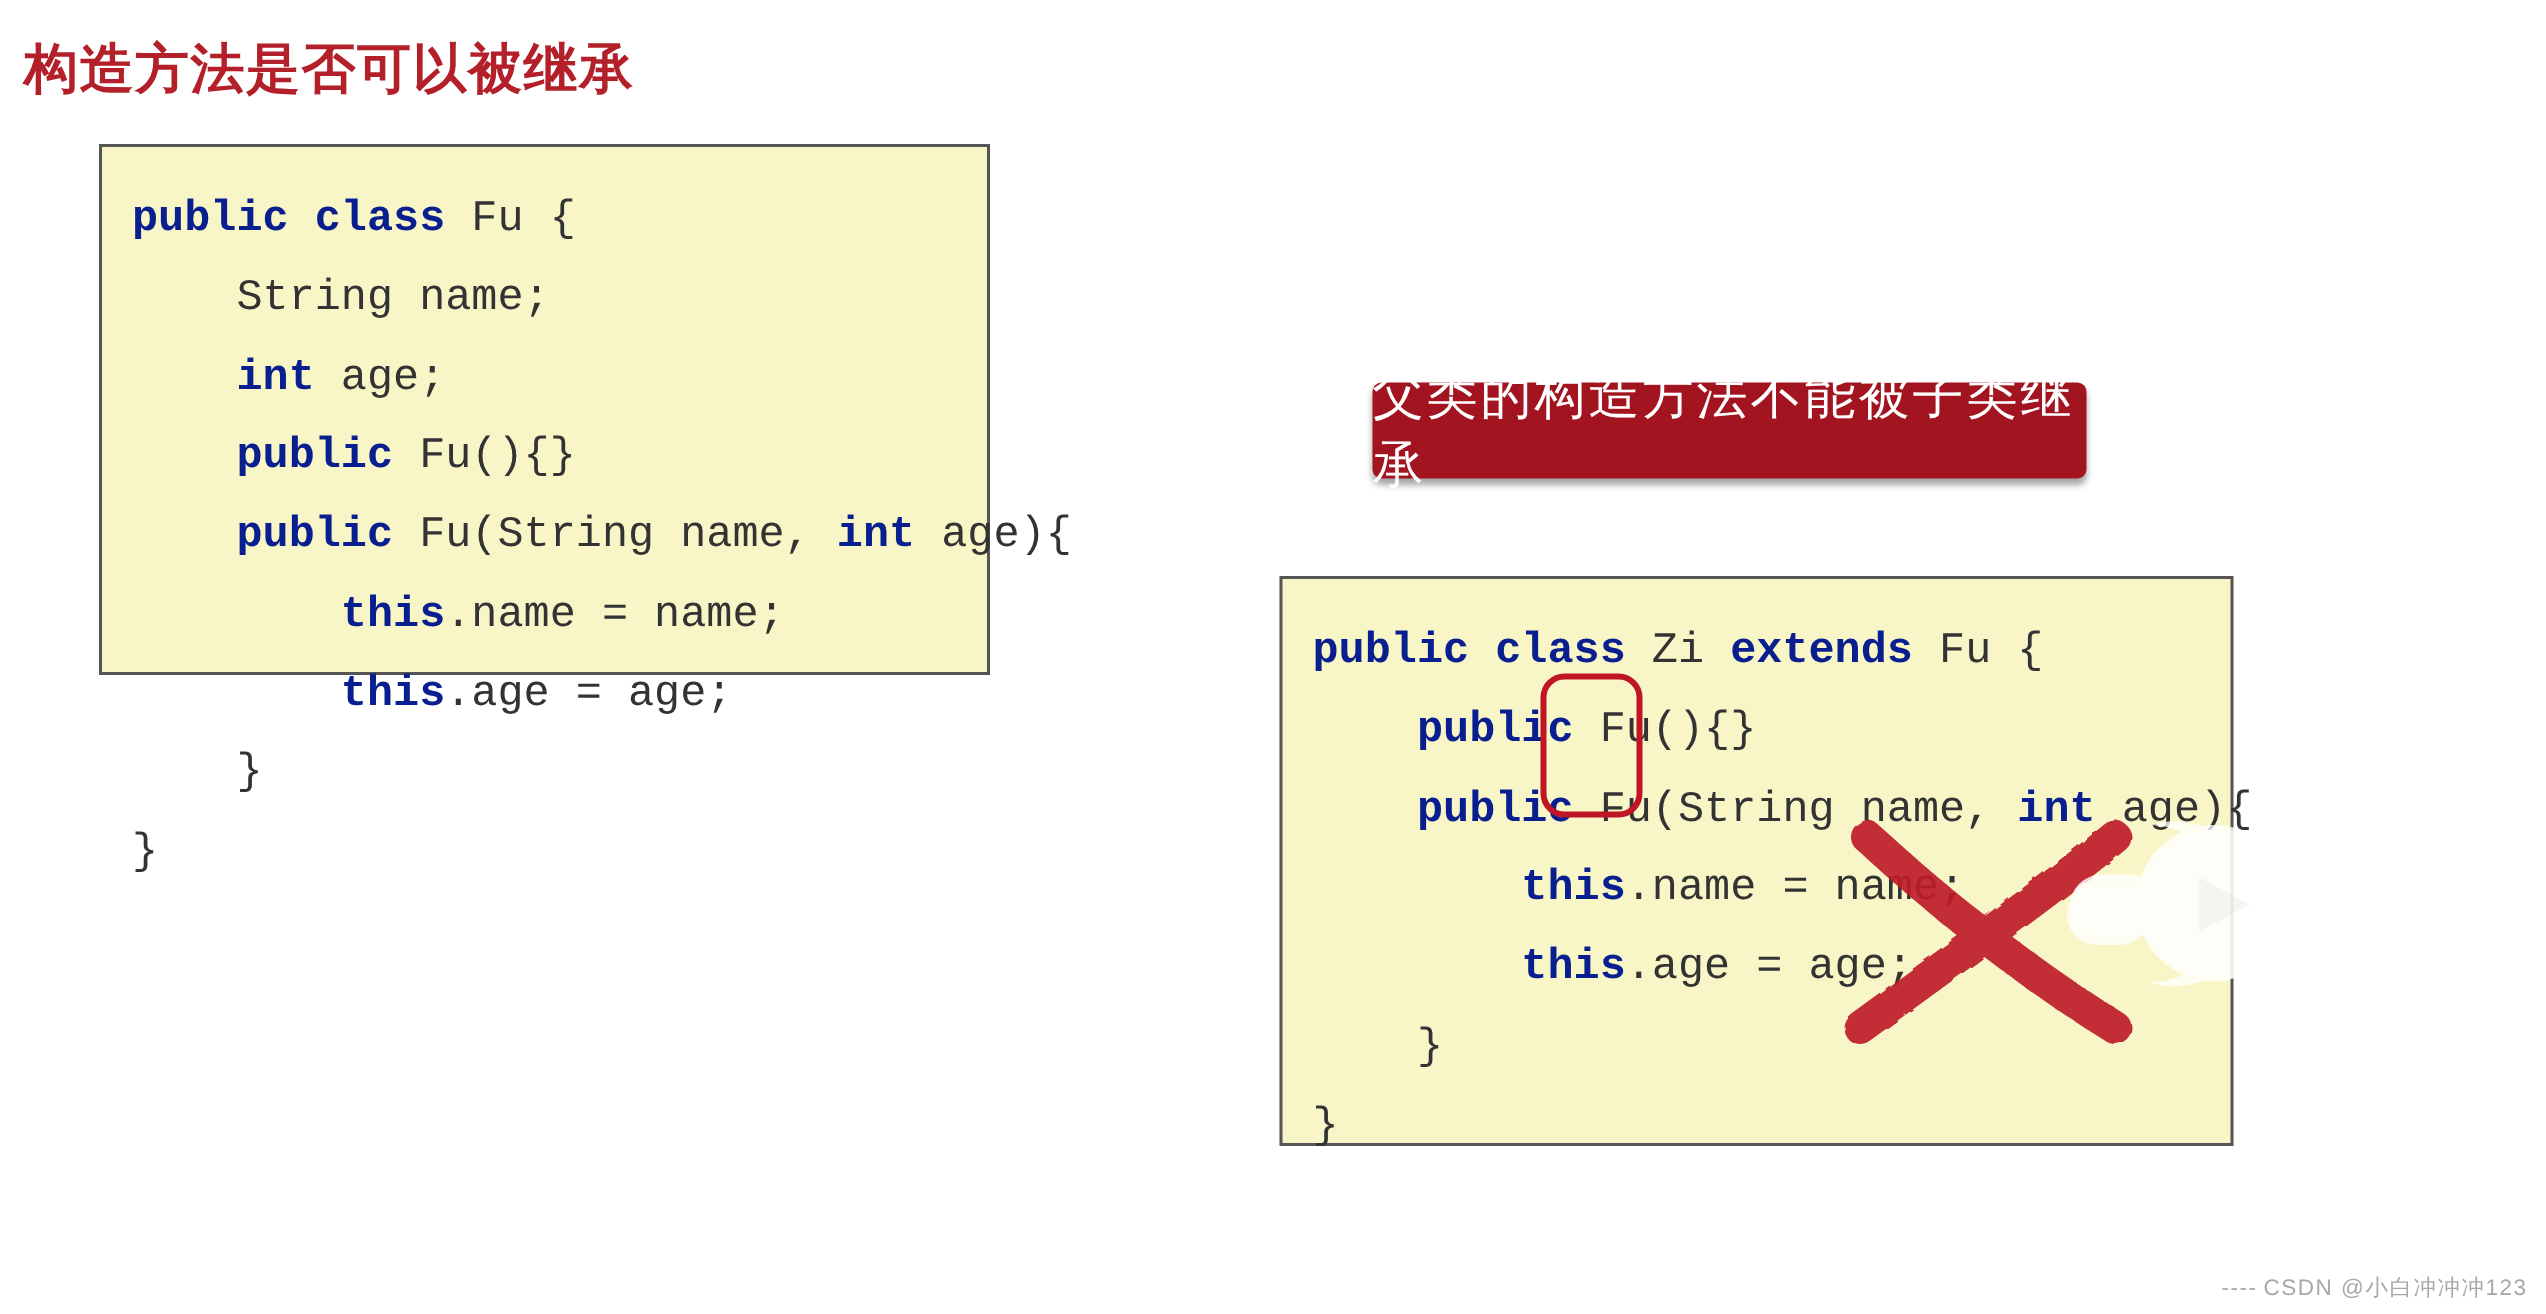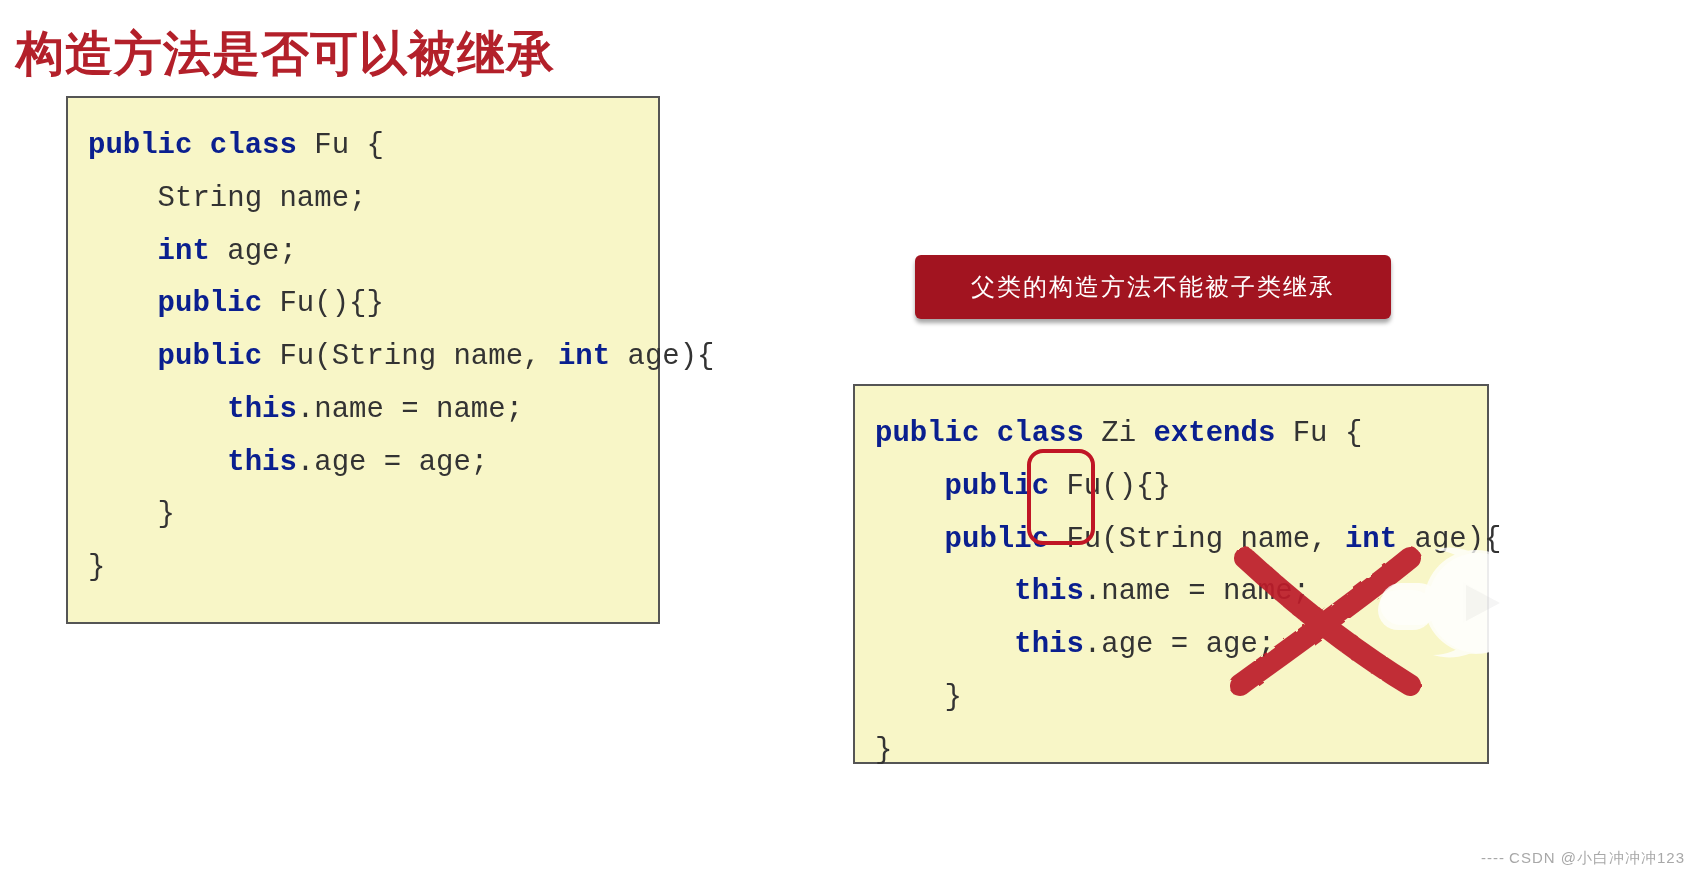--- a/index.html
+++ b/index.html
@@ -10,21 +10,21 @@
     height: 876px;
     font-family: "Microsoft YaHei", "PingFang SC", sans-serif;
     position: relative;
     overflow: hidden;
   }
 
   .title {
     position: absolute;
     left: 16px;
     top: 22px;
-    font-size: 48px;
+    font-size: 36px;
     font-weight: 700;
     color: #b3202a;
     letter-spacing: 1px;
   }
 
   .code-box {
     position: absolute;
     background: #f8f6c7;
     border: 2px solid #555;
     box-sizing: border-box;
@@ -32,42 +32,42 @@
     font-family: Consolas, "Courier New", monospace;
     font-size: 29px;
     line-height: 1.82;
     white-space: pre;
     color: #333;
   }
   .code-box.left {
     left: 66px;
     top: 96px;
     width: 594px;
-    height: 528px;
+    height: 354px;
   }
   .code-box.right {
     left: 853px;
     top: 384px;
     width: 636px;
     height: 380px;
   }
 
   .kw { color: #0a1f8f; font-weight: 600; }
   .ty { color: #0a1f8f; font-weight: 600; }
   .th { color: #0a1f8f; font-weight: 600; }
 
   .banner {
     position: absolute;
     left: 915px;
     top: 255px;
     width: 476px;
     height: 64px;
     background: #a21420;
     color: #fff;
-    font-size: 24px;
+    font-size: 34px;
     font-weight: 500;
     border-radius: 6px;
     box-shadow: 0 4px 4px rgba(0,0,0,0.35);
     display: flex;
     align-items: center;
     justify-content: center;
     letter-spacing: 2px;
   }
 
   .highlight-box {

